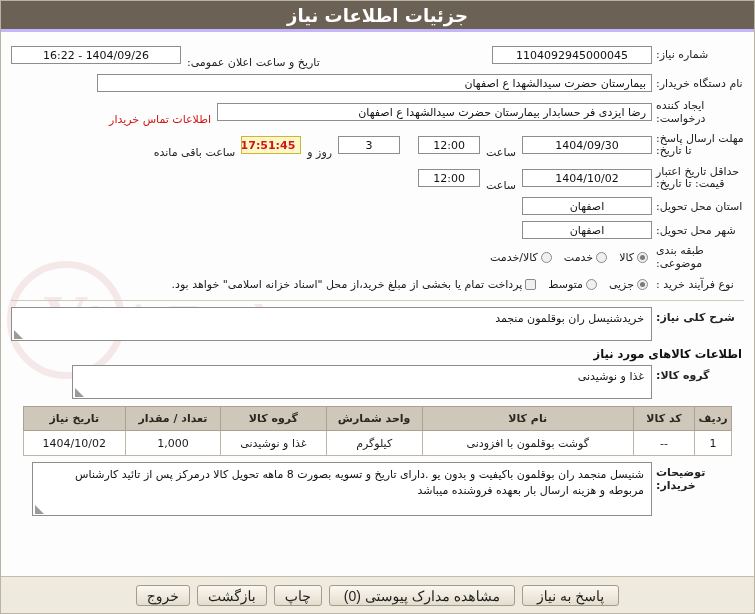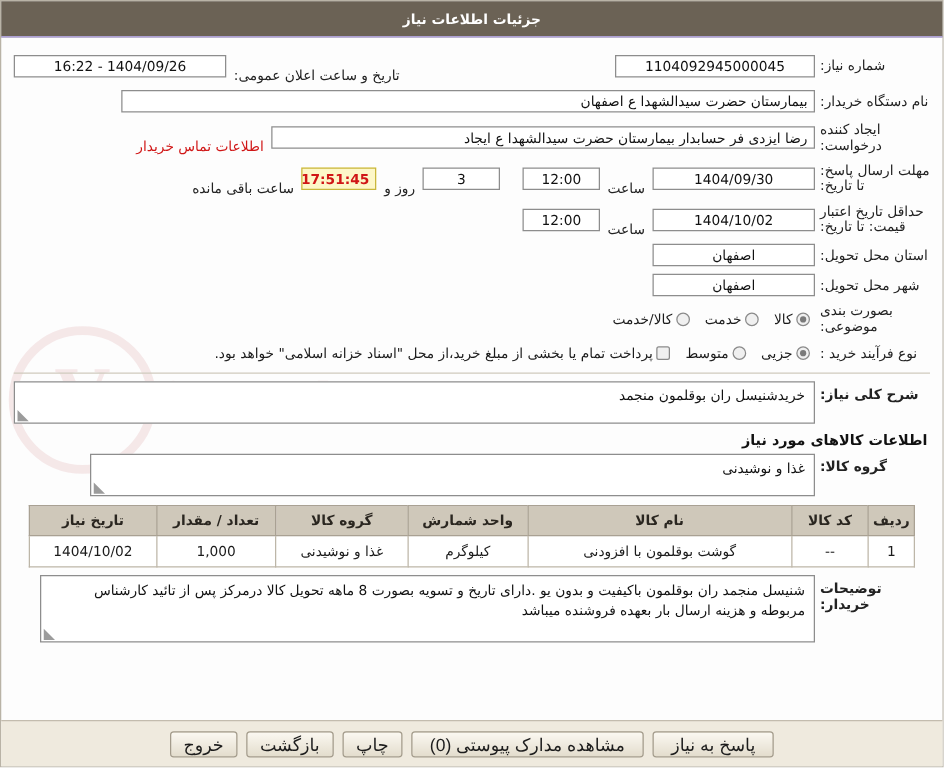--- a/index.html
+++ b/index.html
@@ -25,24 +25,24 @@
     border: 1px solid #b9b3a6;
   }
   
   .title-bar {
     height: 28px;
     background: #6b6255;
     color: #ffffff;
     display: flex;
     align-items: center;
     justify-content: center;
-    font-size: 11px;
+    font-size: 18px;
     font-weight: bold;
     letter-spacing: .2px;
-    border-bottom: 1px solid #c4b5fd;
+    border-bottom: 3px solid #c4b5fd;
   }
   
   .watermark {
     position: absolute;
     left: 0;
     top: 250px;
     width: 380px;
     height: 150px;
     pointer-events: none;
     opacity: .30;
@@ -261,21 +261,21 @@
       <div class="fld" style="width:170px;">1404/09/26 - 16:22</div>
     </div>
 
     <div class="row">
       <div class="lbl">نام دستگاه خریدار:</div>
       <div class="fld right" style="width:555px;">بیمارستان حضرت سیدالشهدا ع  اصفهان</div>
     </div>
 
     <div class="row">
       <div class="lbl">ایجاد کننده درخواست:</div>
-      <div class="fld right" style="width:435px;">رضا ایزدی فر حسابدار بیمارستان حضرت سیدالشهدا ع  ایجاد</div>
+      <div class="fld right" style="width:435px;">رضا ایزدی فر حسابدار بیمارستان حضرت سیدالشهدا ع  اصفهان</div>
       <div class="inline-lbl" style="color:#d01616;cursor:pointer;">اطلاعات تماس خریدار</div>
     </div>
 
     <div class="row">
       <div class="lbl" style="line-height:12px;">مهلت ارسال پاسخ: تا تاریخ:</div>
       <div class="fld" style="width:130px;">1404/09/30</div>
       <div class="inline-lbl">ساعت</div>
       <div class="fld" style="width:62px;">12:00</div>
       <div style="width:18px;"></div>
       <div class="fld" style="width:62px;">3</div>
@@ -295,21 +295,21 @@
       <div class="lbl">استان محل تحویل:</div>
       <div class="fld" style="width:130px;">اصفهان</div>
     </div>
 
     <div class="row">
       <div class="lbl">شهر محل تحویل:</div>
       <div class="fld" style="width:130px;">اصفهان</div>
     </div>
 
     <div class="row">
-      <div class="lbl">بصورت بندی موضوعی:</div>
+      <div class="lbl">طبقه بندی موضوعی:</div>
       <div class="radio-group">
         <span class="radio checked"></span>
         <span class="radio-lbl">کالا</span>
         <span class="radio"></span>
         <span class="radio-lbl">خدمت</span>
         <span class="radio"></span>
         <span class="radio-lbl">کالا/خدمت</span>
       </div>
     </div>
 

